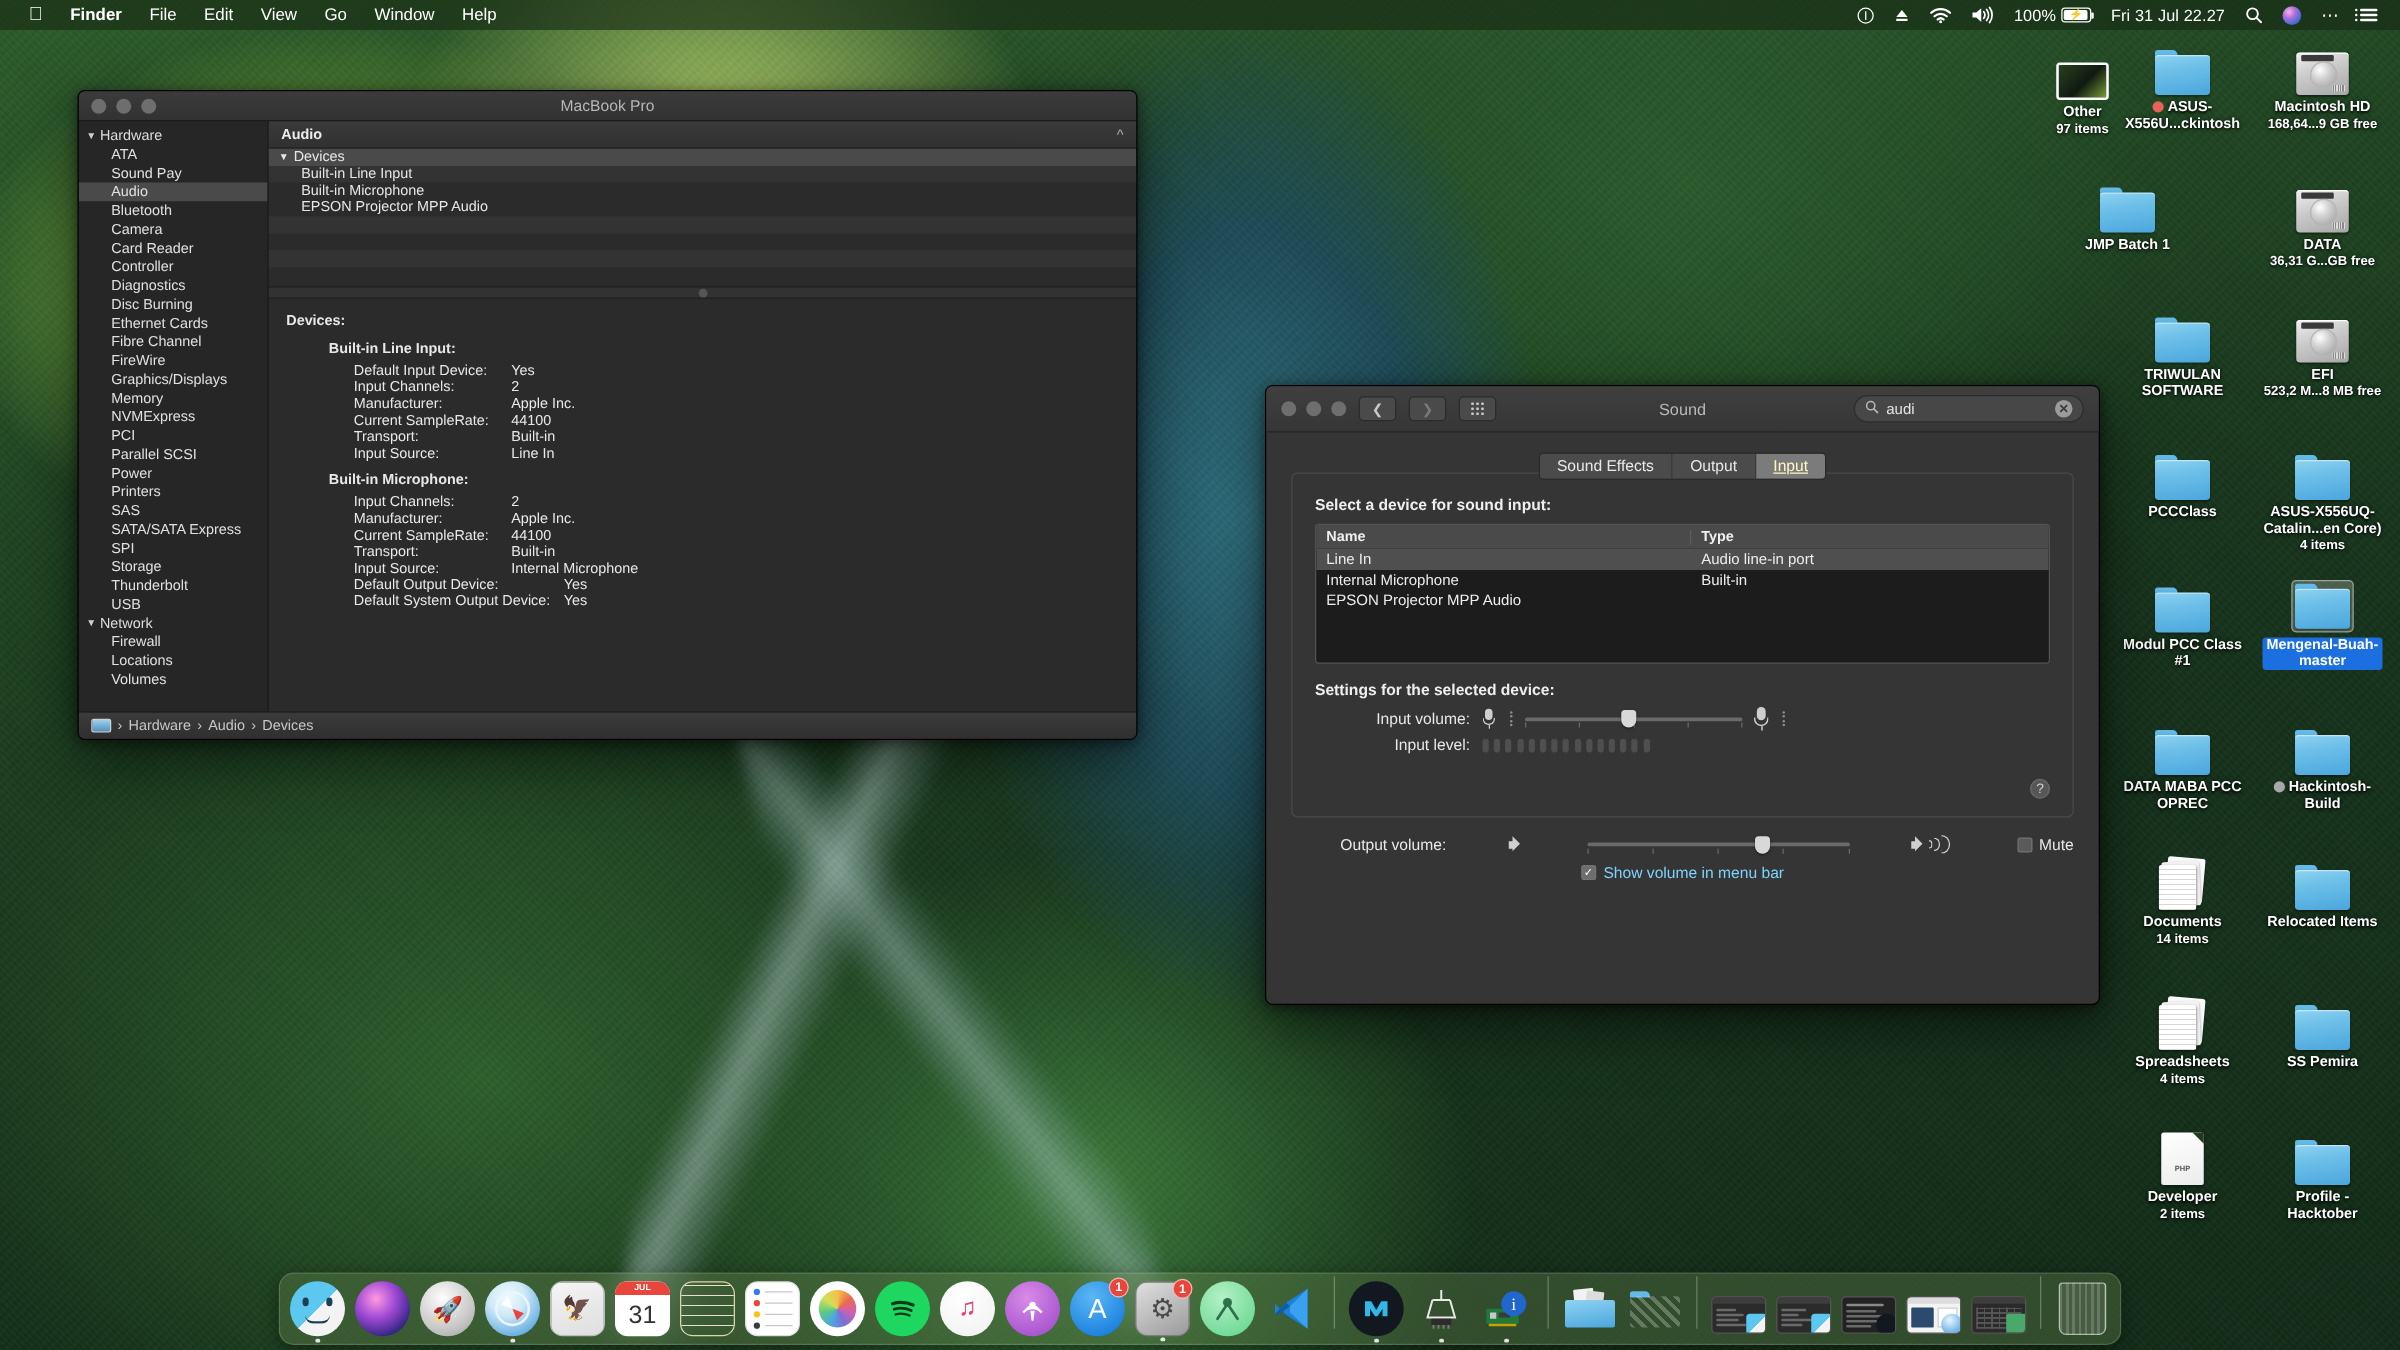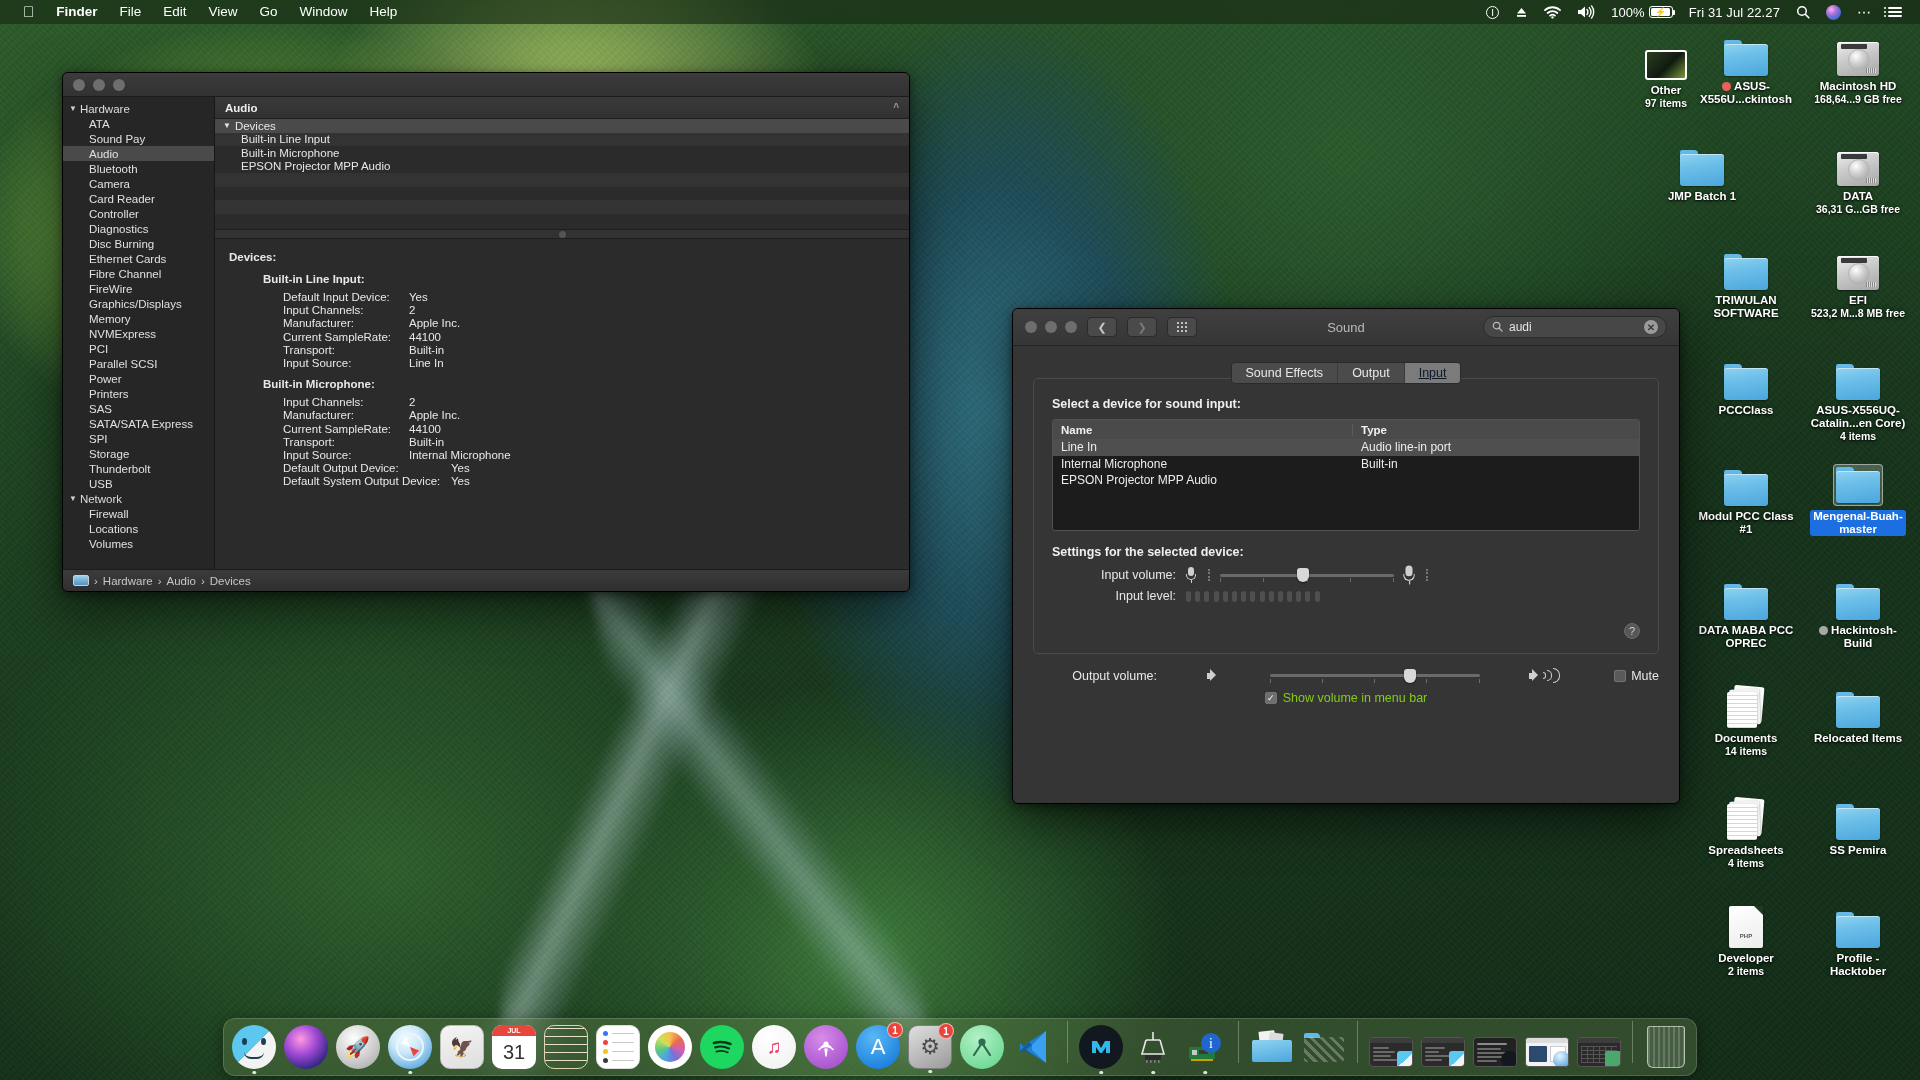--- a/index.html
+++ b/index.html
@@ -214,21 +214,21 @@
     background:#474747; border:1px solid #2c2c2c; display:flex; align-items:center; padding:0 8px; gap:6px; z-index:2; }
   #snd-search input { background:transparent; border:0; outline:0; color:#e4e4e4; font-size:12px;
     font-family:"Liberation Sans", sans-serif; width:120px; }
   #snd-search .clr { margin-left:auto; width:14px; height:14px; border-radius:50%; background:#9b9b9b;
     color:#3a3a3a; font-size:10px; display:flex; align-items:center; justify-content:center; font-weight:bold; }
   #snd-body { padding:16px 20px 0 20px; }
   #snd-tabs { display:flex; justify-content:center; margin-bottom:-10px; position:relative; z-index:3; }
   .segwrap { display:flex; border-radius:4px; overflow:hidden; border:1px solid #2a2a2a; }
   .seg { padding:3px 14px; font-size:12.5px; color:#e8e8e8; background:#4b4b4b; border-right:1px solid #3a3a3a; }
   .seg:last-child { border-right:0; }
-  .seg.active { background:#7b7b7b; color:#0f172a;text-decoration:underline; }
+  .seg.active { background:#7b7b7b; color:#fef9c3;text-decoration:underline; }
   #snd-panel { border:1px solid #4a4a4a; border-radius:5px; padding:18px 18px 14px 18px; margin-top:4px; }
   .snd-label { font-size:12.5px; color:#efefef; font-weight:bold; margin-bottom:8px; }
   #dev-table { border:1px solid #525252; border-radius:3px; overflow:hidden; }
   #dev-head { display:flex; background:#4a4a4a; font-size:11.5px; color:#f0f0f0; font-weight:bold;
     height:19px; align-items:center; }
   #dev-head .c1 { width:300px; padding-left:8px; border-right:1px solid #5c5c5c; }
   #dev-head .c2 { flex:1; padding-left:8px; }
   #dev-rows { background:#1c1c1c; height:91px; font-size:12px; color:#ececec; }
   .dev-row { display:flex; height:16.5px; align-items:center; }
   .dev-row.sel { background:#4f4f4f; }
@@ -570,20 +570,21 @@
   <span class="nm">Profile - Hacktober</span>
 </div>
 
 <div class="win" id="sysinfo">
   <div id="si-title">
     <div class="tlights">
       <span class="tl"></span>
       <span class="tl"></span>
       <span class="tl"></span>
     </div>
+    <div class="ttl">MacBook Pro</div>
   </div>
 
   <div id="si-body">
     <div id="si-side">
       <div class="si-grp">
           <span class="tri">▼</span>
           <span>Hardware</span>
         </div>
       <div class="si-item">ATA</div>
       <div class="si-item">Sound Pay</div>
@@ -886,21 +887,21 @@
               <i></i>
             </span>
         </span>
         <span style="display:flex;align-items:center;gap:5px;margin-left:4px;">
           <span class="cbx"></span>
           <span style="font-size:12.5px;color:#e8e8e8;">Mute</span>
         </span>
       </div>
       <div style="display:flex; justify-content:center; align-items:center; gap:6px;">
         <span class="cbx on">✓</span>
-        <span style="font-size:12.5px;color:#84cc16;">Show volume in menu bar</span>
+        <span style="font-size:12.5px;color:#7dd3fc;">Show volume in menu bar</span>
       </div>
     </div>
   </div>
 </div>
 
 <div id="dock">
   <div class="dk rnd" style="background:linear-gradient(135deg,#5cc8ef 0 50%, #f3f3f3 50% 100%);">
     <span style="position:absolute;left:10px;top:13px;width:5px;height:7px;border-radius:50%;background:#1c3f55;"></span>
     <span style="position:absolute;right:10px;top:13px;width:5px;height:7px;border-radius:50%;background:#1c3f55;"></span>
     <span style="position:absolute;bottom:10px;left:12px;width:20px;height:7px;border-bottom:2px solid #1c3f55;border-radius:0 0 12px 12px;"></span>

